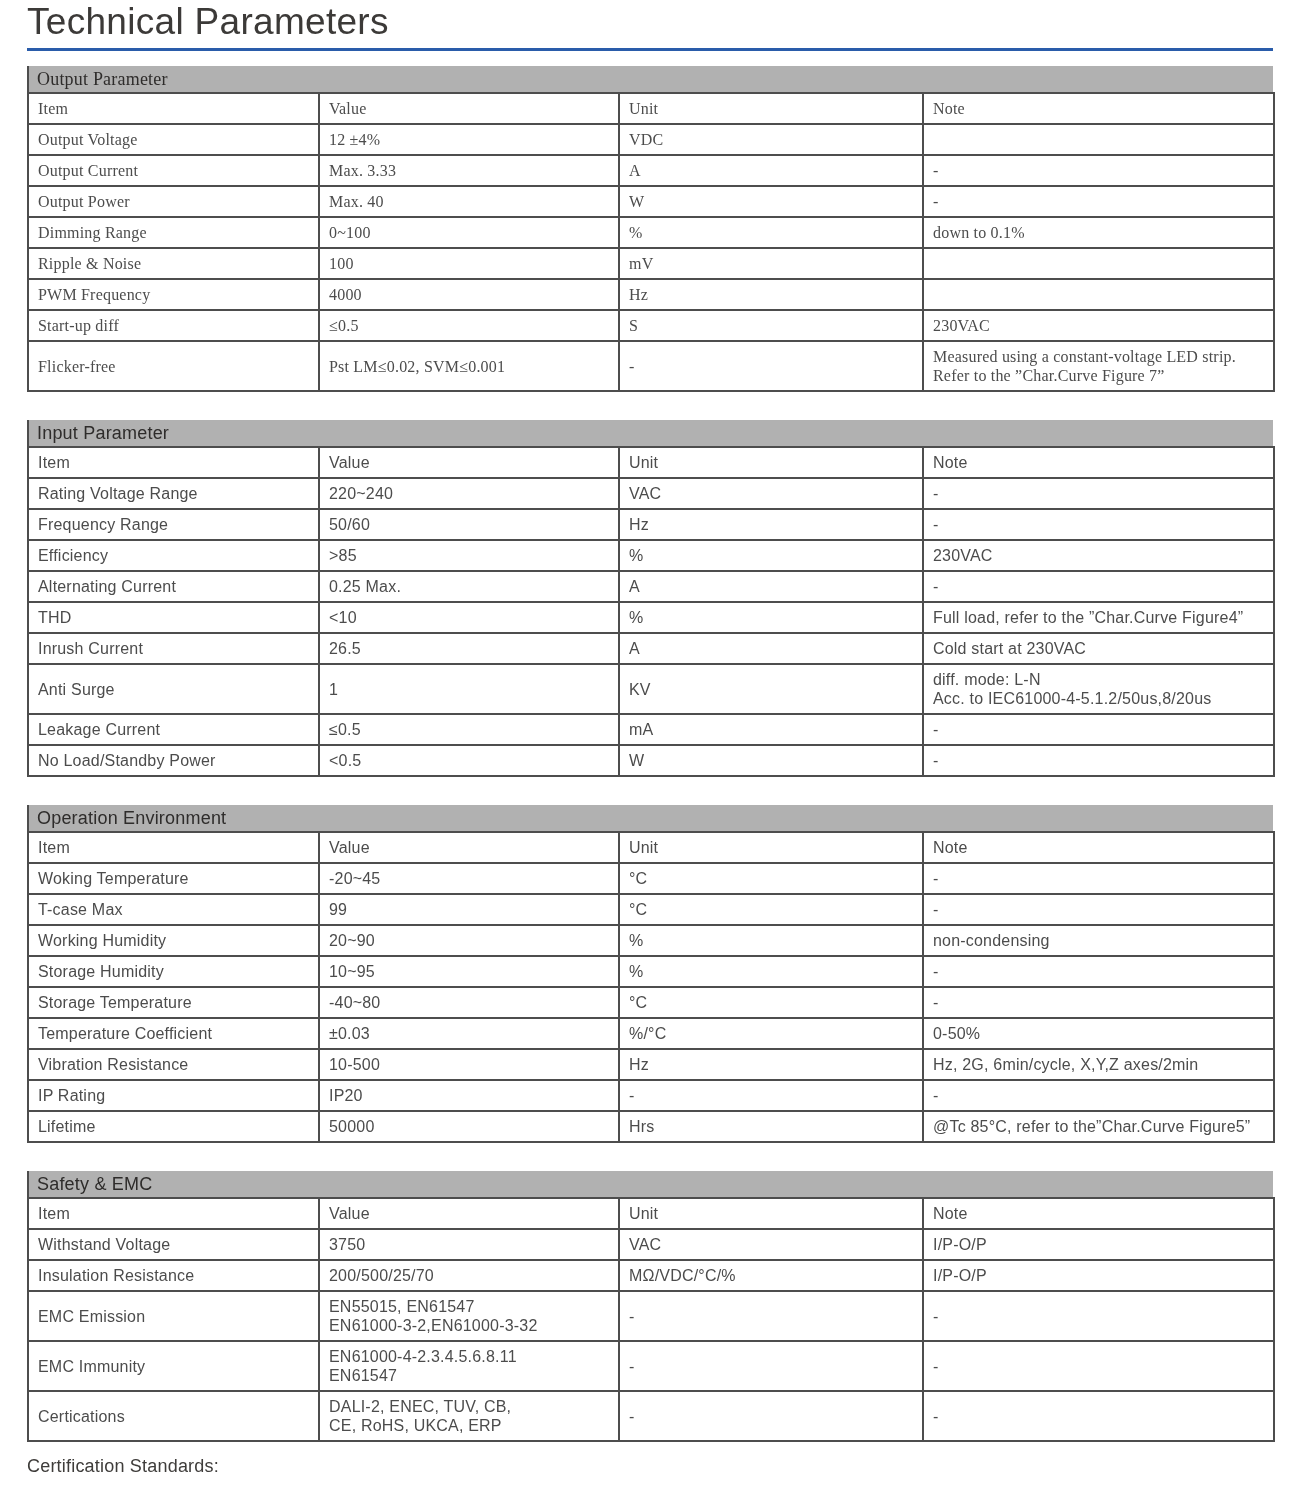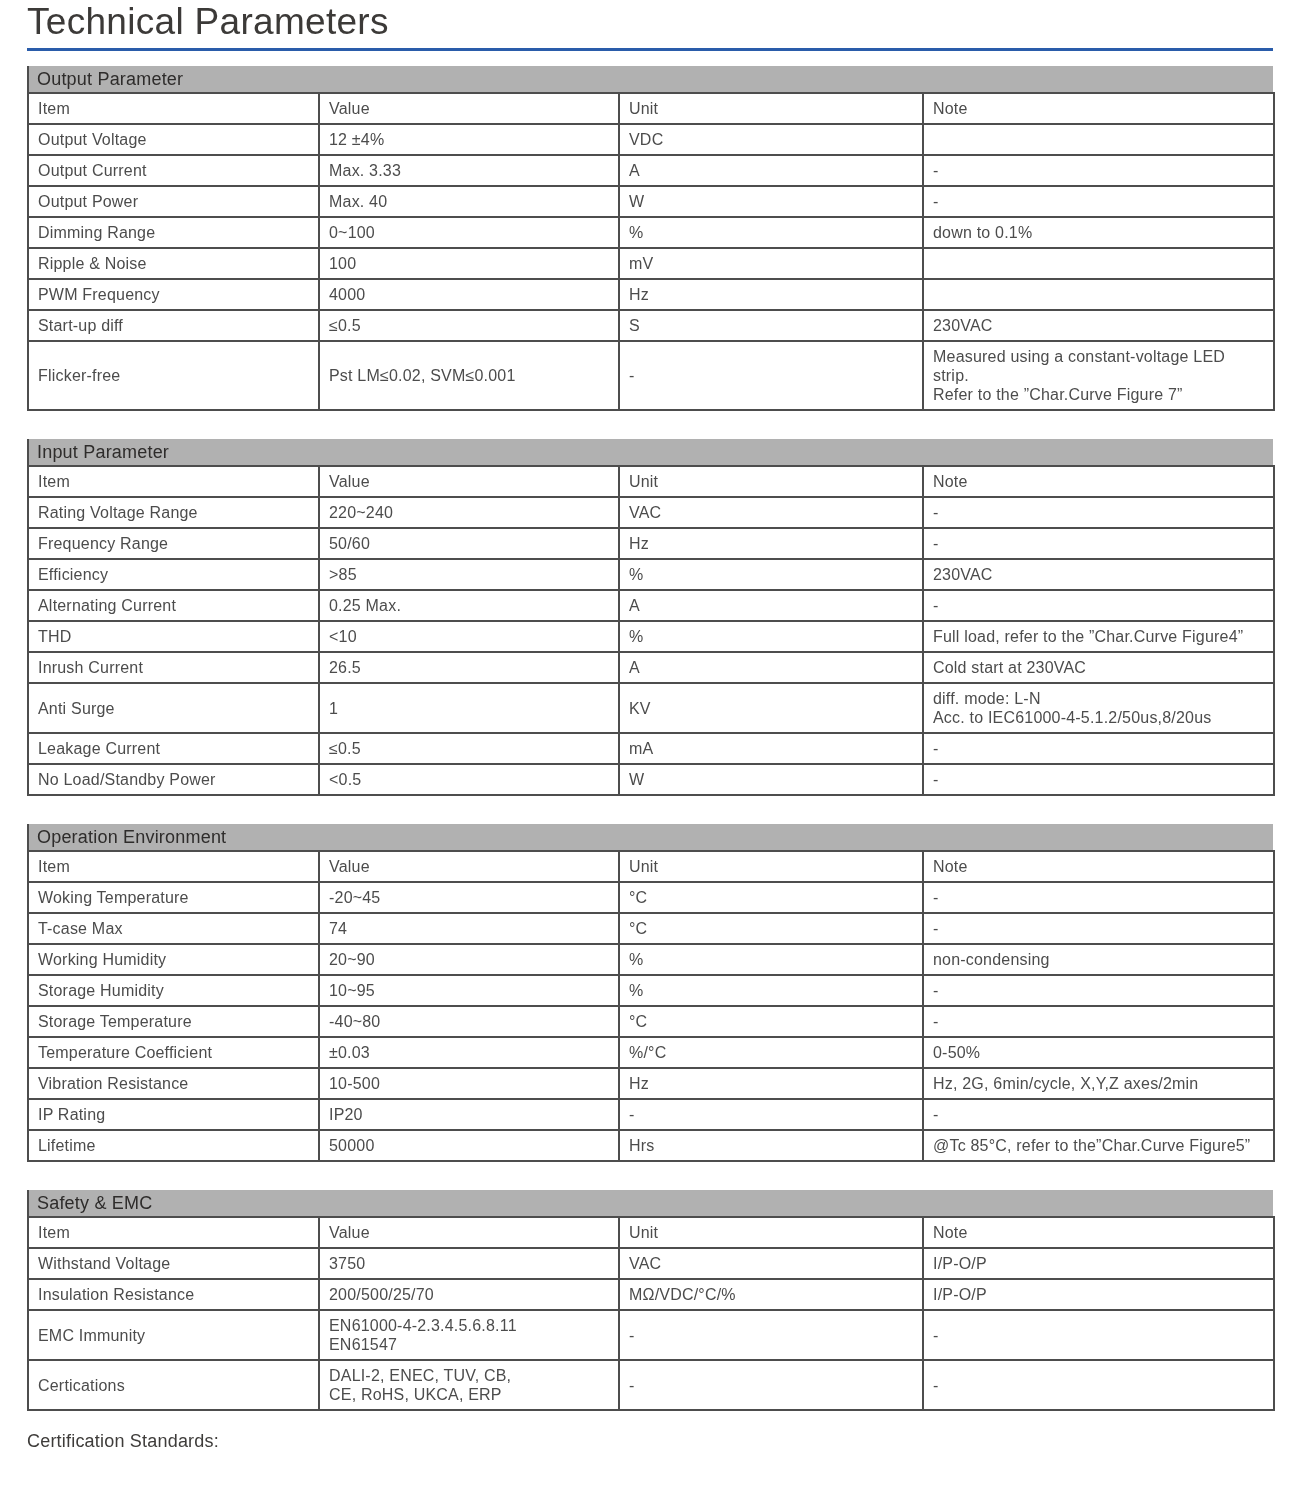--- a/index.html
+++ b/index.html
@@ -22,21 +22,21 @@
     margin: 3px 0 9px 0;
     line-height: 34px;
   }
   .title-rule {
     height: 3px;
     background: var(--accent, #2a5caa);
     margin-bottom: 15px;
   }
 
   .param-section { margin-top: 28px; }
-  .param-section:first-child { margin-top: 0; }
+  .param-section:first-child { margin-top: 0; font-family: Liberation Serif, serif; }
 
   .section-bar {
     background: var(--bar-bg, #b1b1b1);
     border-left: 2px solid var(--line, #4d4d4d);
     padding: 3px 8px 3px 8px;
     font-size: 18px;
     line-height: 20px;
     color: #2e2c2b;
     letter-spacing: 0.2px;
   }
@@ -61,21 +61,21 @@
     line-height: 19px;
     color: #4c4c4c;
     padding: 5px 8px 5px 9px;
     white-space: pre-line;
     overflow: hidden;
     letter-spacing: 0.2px;
   }
   table.param-table th { height: 31px; padding-top: 4px; padding-bottom: 4px; }
   table.param-table td { height: 31px; }
 
-  .footer { margin-top: 18px; color: #3e3c3a; }
+  .footer { margin-top: 12px; color: #3e3c3a; }
   .footer-label { font-size: 18px; line-height: 24px; margin-bottom: 6px; letter-spacing: 0.2px; }
 </style>
 </head>
 <body>
 
 <div class="page">
   <h1 class="page-title">Technical Parameters</h1>
   <div class="title-rule"></div>
 
   <div id="sections">
@@ -252,21 +252,21 @@
       </thead>
       <tbody>
             <tr>
               <td>Woking Temperature</td>
               <td>-20~45</td>
               <td>°C</td>
               <td>-</td>
             </tr>
             <tr>
               <td>T-case Max</td>
-              <td>74</td>
+              <td>99</td>
               <td>°C</td>
               <td>-</td>
             </tr>
             <tr>
               <td>Working Humidity</td>
               <td>20~90</td>
               <td>%</td>
               <td>non-condensing</td>
             </tr>
             <tr>
@@ -335,20 +335,27 @@
               <td>VAC</td>
               <td>I/P-O/P</td>
             </tr>
             <tr>
               <td>Insulation Resistance</td>
               <td>200/500/25/70</td>
               <td>MΩ/VDC/°C/%</td>
               <td>I/P-O/P</td>
             </tr>
             <tr>
+              <td>EMC Emission</td>
+              <td>EN55015, EN61547
+EN61000-3-2,EN61000-3-32</td>
+              <td>-</td>
+              <td>-</td>
+            </tr>
+            <tr>
               <td>EMC Immunity</td>
               <td>EN61000-4-2.3.4.5.6.8.11
 EN61547</td>
               <td>-</td>
               <td>-</td>
             </tr>
             <tr>
               <td>Certications</td>
               <td>DALI-2, ENEC, TUV, CB,
 CE, RoHS, UKCA, ERP</td>

